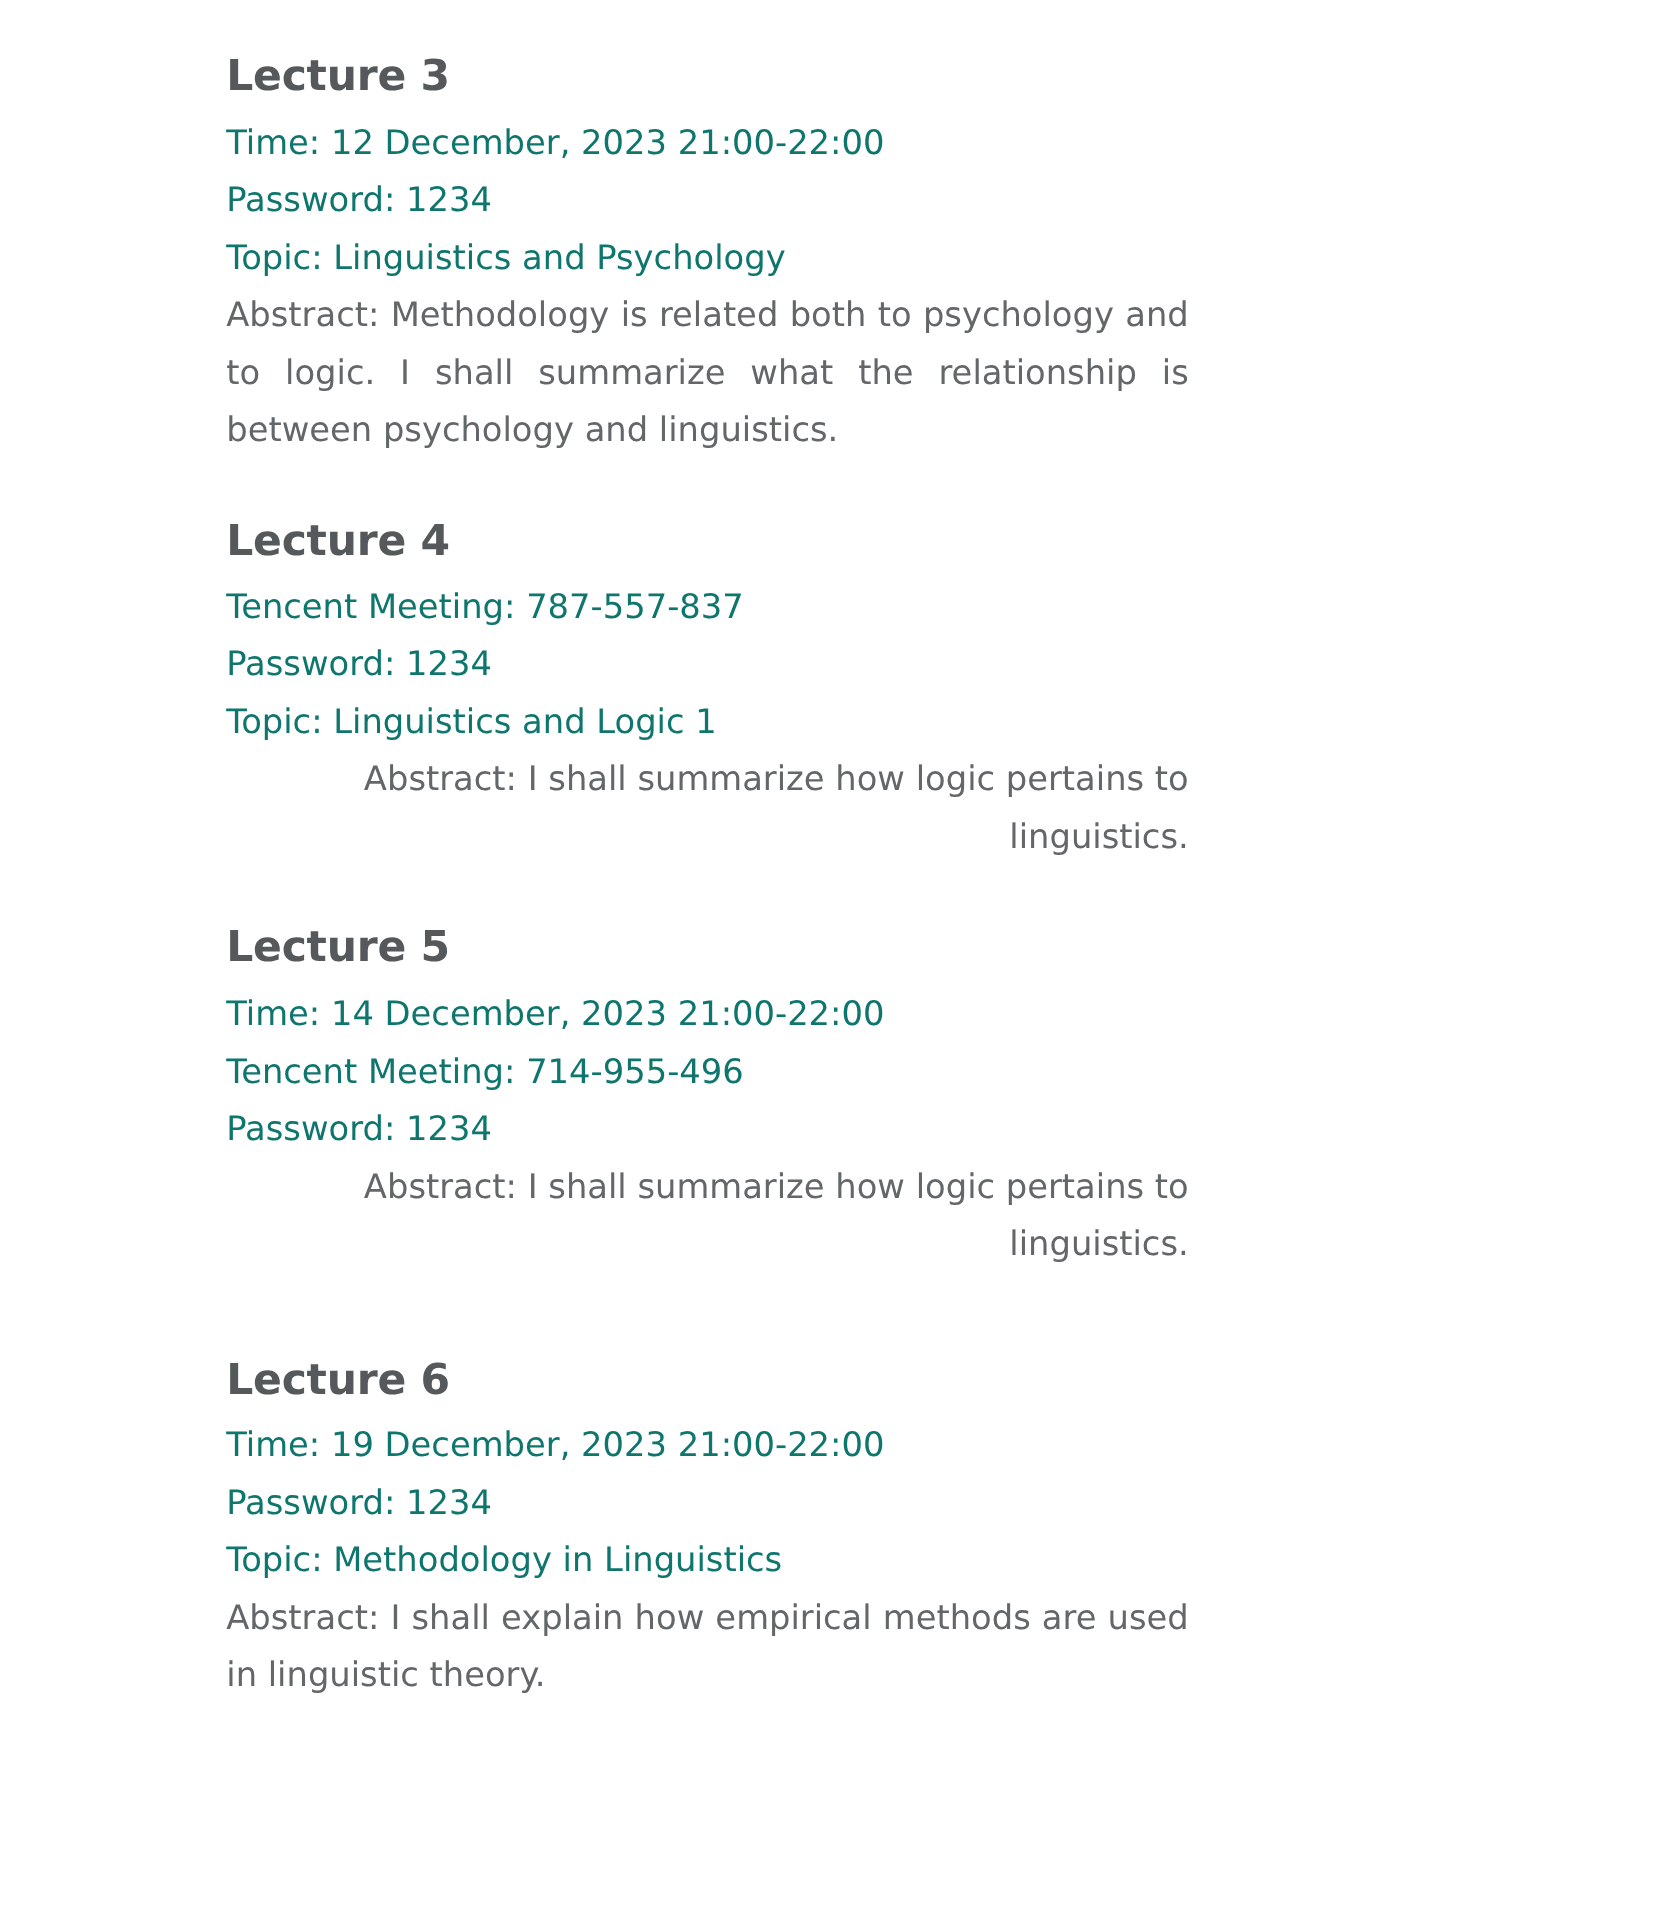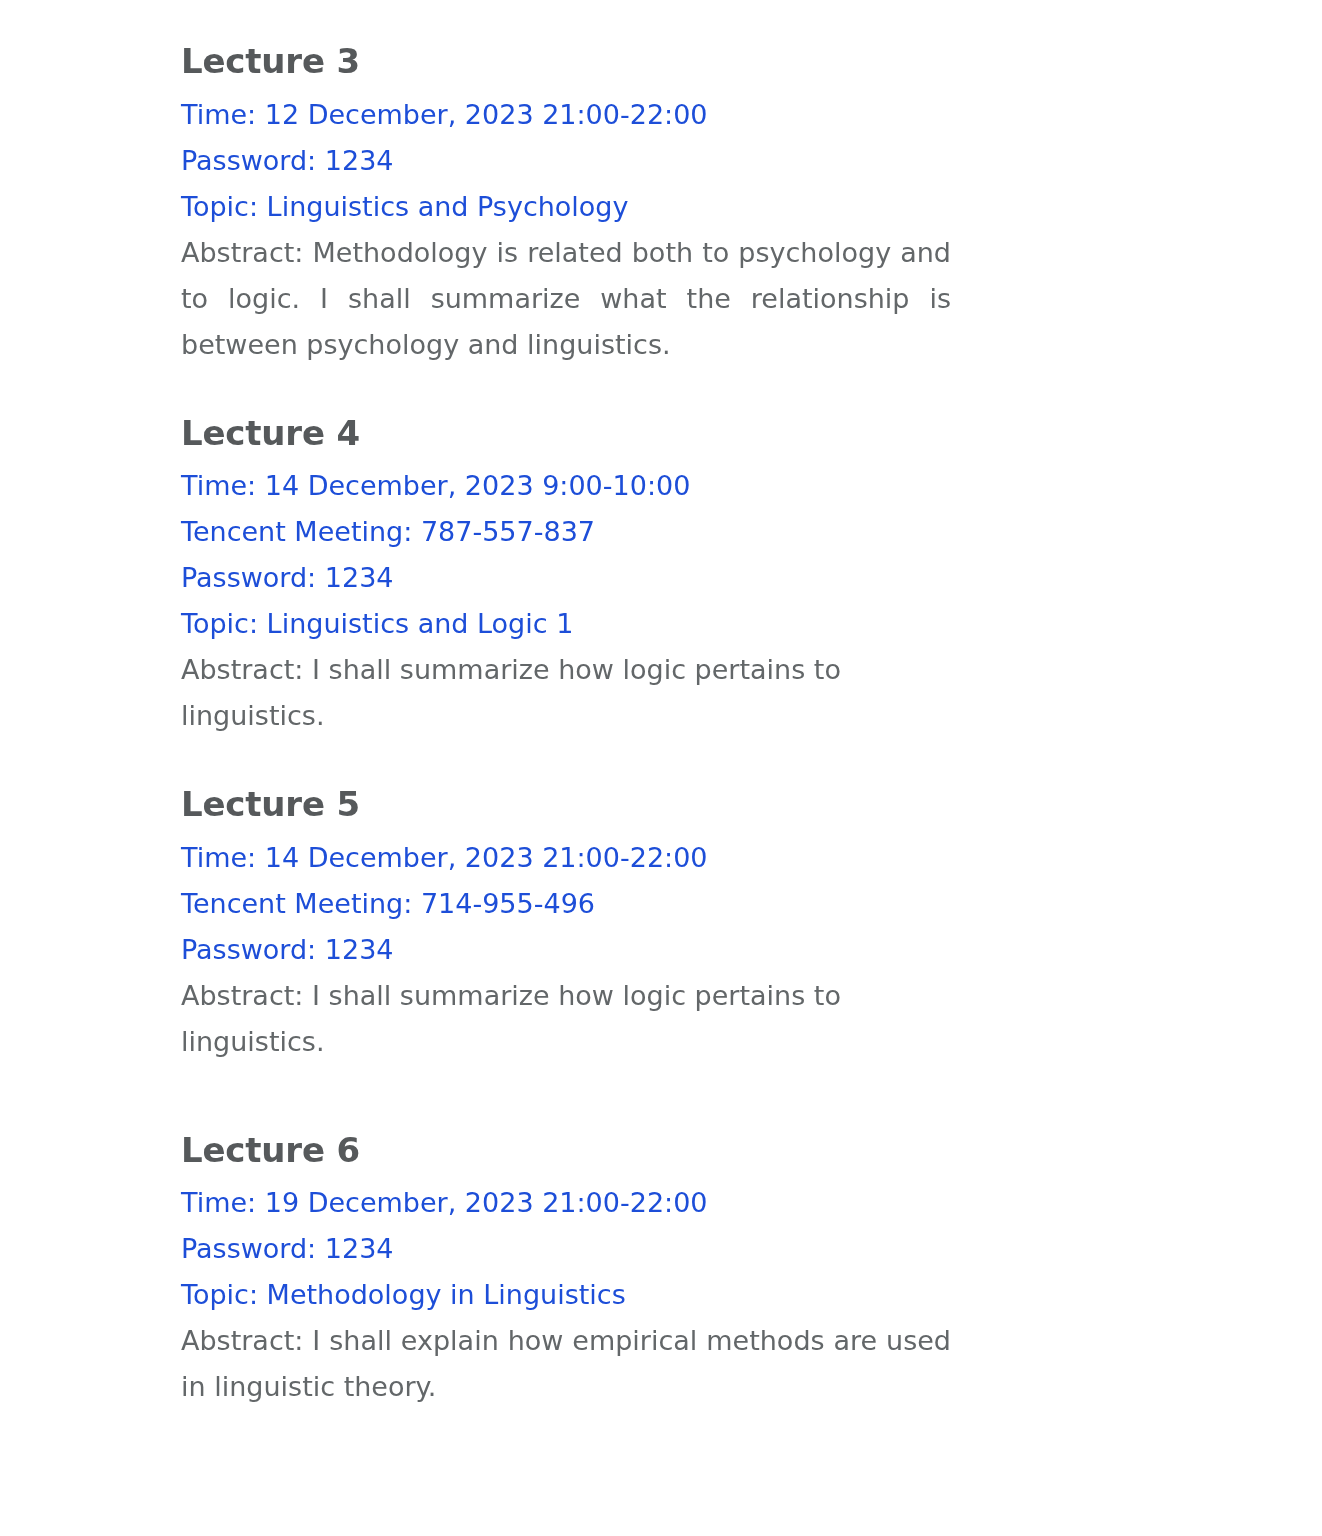--- a/index.html
+++ b/index.html
@@ -30,53 +30,52 @@
     font-size: 34px;
     font-weight: bold;
     color: #56595b;
     letter-spacing: -0.2px;
     margin: 0 0 9px 0;
     line-height: 1.25;
   }
   .line {
     font-size: 27px;
     line-height: 46px;
-    color: #1d4ed8;
+    color: #0f766e;
     margin: 0;
     text-align: left;
   }
   .abstract {
     font-size: 27px;
     line-height: 46px;
     color: #636769;
     margin: 0;
     text-align: justify;
     text-justify: inter-word;
   }
   .abstract.nojustify {
-    text-align: left;
+    text-align: right;
   }
   .gap-lg { height: 20px; }
 </style>
 </head>
 <body>
 
 <div class="page">
 
   <section class="lecture">
     <h2 class="lecture-title">Lecture 3</h2>
     <p class="line">Time: 12 December, 2023 21:00-22:00</p>
     <p class="line">Password: 1234</p>
     <p class="line">Topic: Linguistics and Psychology</p>
     <p class="abstract">Abstract: Methodology is related both to psychology and to logic. I shall summarize what the relationship is between psychology and linguistics.</p>
   </section>
 
   <section class="lecture">
     <h2 class="lecture-title">Lecture 4</h2>
-    <p class="line">Time: 14 December, 2023 9:00-10:00</p>
     <p class="line">Tencent Meeting: 787-557-837</p>
     <p class="line">Password: 1234</p>
     <p class="line">Topic: Linguistics and Logic 1</p>
     <p class="abstract nojustify">Abstract: I shall summarize how logic pertains to linguistics.</p>
   </section>
 
   <section class="lecture">
     <h2 class="lecture-title">Lecture 5</h2>
     <p class="line">Time: 14 December, 2023 21:00-22:00</p>
     <p class="line">Tencent Meeting: 714-955-496</p>

